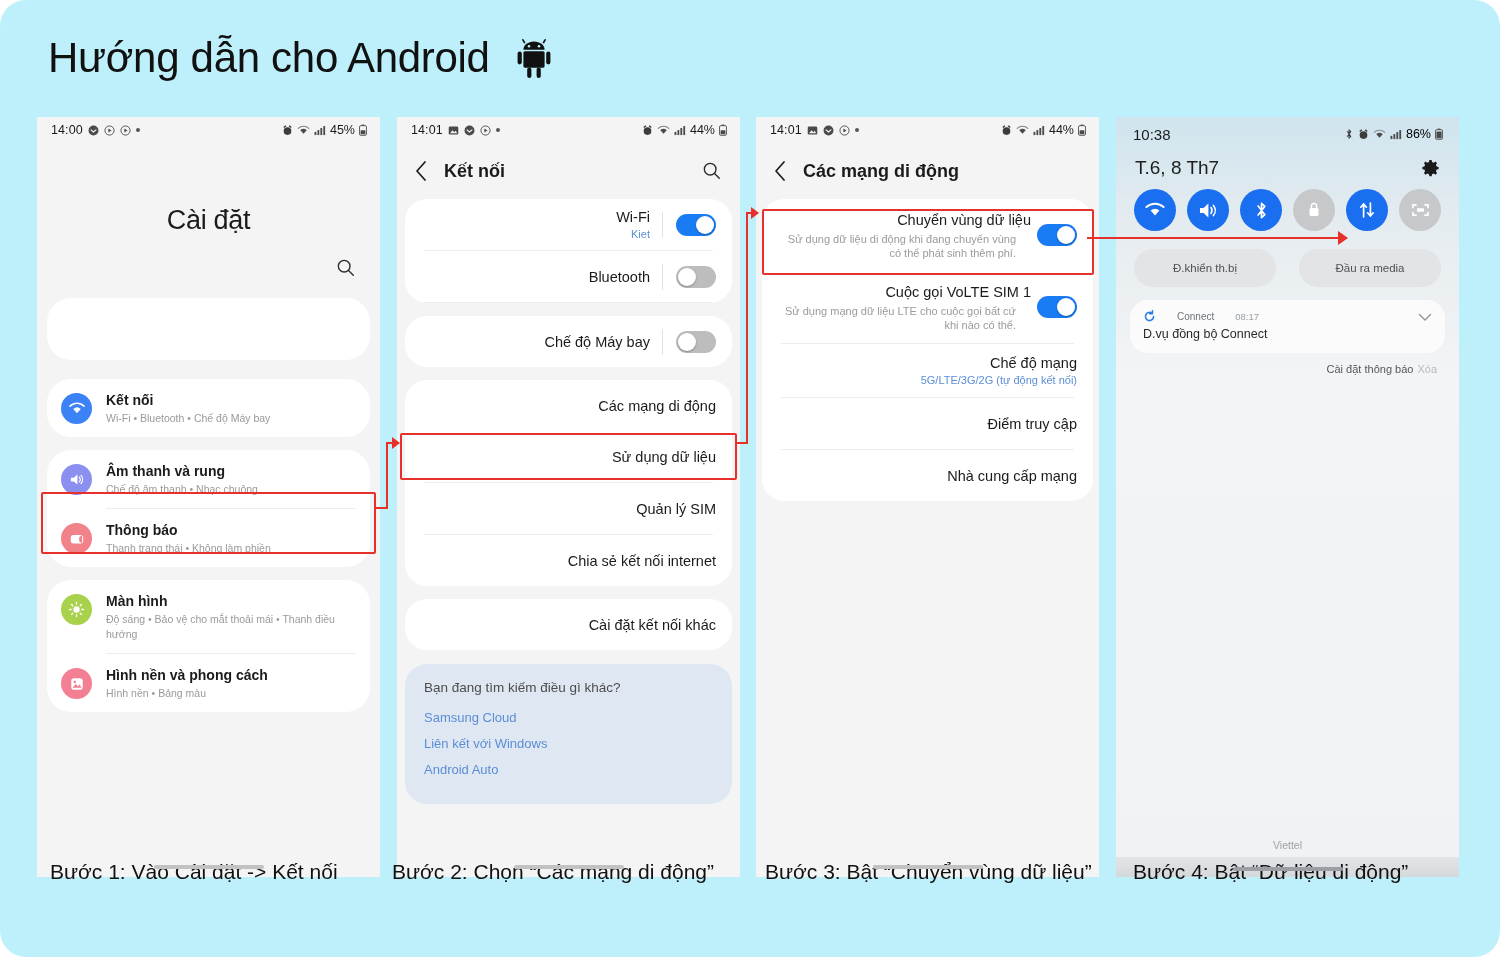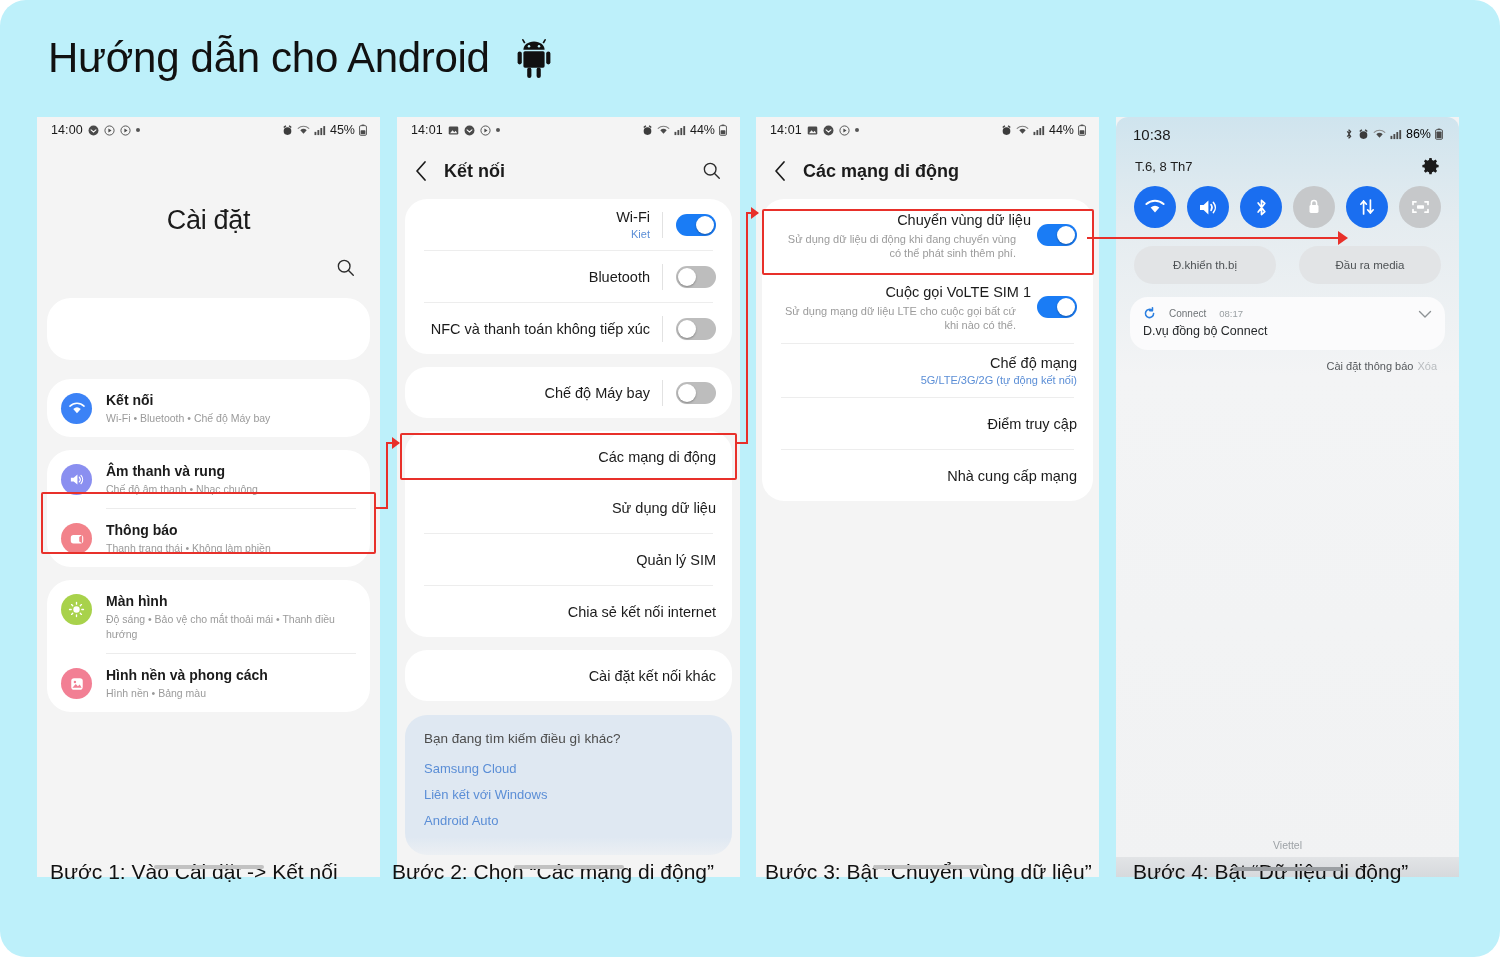--- a/index.html
+++ b/index.html
@@ -171,32 +171,31 @@
     position: absolute; left: 50%; transform: translateX(-50%);
     bottom: 8px; width: 110px; height: 4px;
     background: #c2c2c2; border-radius: 3px; z-index: 20;
   }
 
   
   .qp {
     height: 100%;
     background: linear-gradient(to bottom, #cfe4ee 0%, #e5ecf0 14%, #f3f4f5 34%, #f1f2f3 100%);
     position: relative;
-    border-radius: 12px;
   }
   .qp-statusbar {
     display:flex; align-items:center; justify-content:space-between;
     height: 34px; padding: 0 16px 0 17px;
   }
   .qp-time { font-size: 15px; color: #1b1b1b; }
   .qp-daterow {
     display:flex; align-items:center; justify-content:space-between;
     padding: 6px 19px 0 19px;
   }
-  .qp-date { font-size: 13px; color: #1e1e1e; }
+  .qp-date { font-size: 19px; color: #1e1e1e; }
   .qp-tiles {
     display:flex; align-items:center; justify-content:space-between;
     padding: 10px 18px 0 18px;
   }
   .tile {
     width: 42px; height: 42px; border-radius: 50%;
     display:flex; align-items:center; justify-content:center;
   }
   .tile.on { background: #1a6ef0; }
   .tile.off { background: #c6c8ca; }
@@ -206,21 +205,21 @@
     background: #e2e4e6;
     display:flex; align-items:center; justify-content:center;
     font-size: 11.5px; color: #4e5255;
   }
   .notif {
     margin: 13px 14px 0 14px;
     background: #fbfbfc; border-radius: 18px;
     padding: 10px 14px 12px 13px;
     position: relative;
   }
-  .notif-head { display:flex; align-items:center; gap:13px; }
+  .notif-head { display:flex; align-items:center; gap:21px; }
   .notif-app { font-size: 10px; color: #6e7376; }
   .notif-time { font-size: 9.5px; color: #9aa0a3; }
   .notif-body { font-size: 12.5px; color: #26292b; margin-top: 4px; }
   .chev { position:absolute; right:13px; top: 13px; }
   .qp-actions {
     display:flex; align-items:flex-start; justify-content:flex-end; gap: 4px;
     padding: 10px 22px 0 0;
   }
   .qp-act { font-size: 11px; color: #55595c; }
   .qp-act.dim { color: #b8bcbf; }
@@ -484,31 +483,20 @@
               <div class="li-label">Bluetooth</div>
             </div>
           <div class="tg-wrap">
               <div class="tg-sep"></div>
             <div class="toggle off">
                 <div class="knob"></div>
               </div>
           </div>
         </div>
         <div class="li-div"></div>
-        <div class="li">
-          <div class="li-texts">
-              <div class="li-label">NFC và thanh toán không tiếp xúc</div>
-            </div>
-          <div class="tg-wrap">
-              <div class="tg-sep"></div>
-            <div class="toggle off">
-                <div class="knob"></div>
-              </div>
-          </div>
-        </div>
       </div>
 
       <div class="list-card gap">
         <div class="li">
           <div class="li-texts">
               <div class="li-label">Chế độ Máy bay</div>
             </div>
           <div class="tg-wrap">
               <div class="tg-sep"></div>
             <div class="toggle off">

